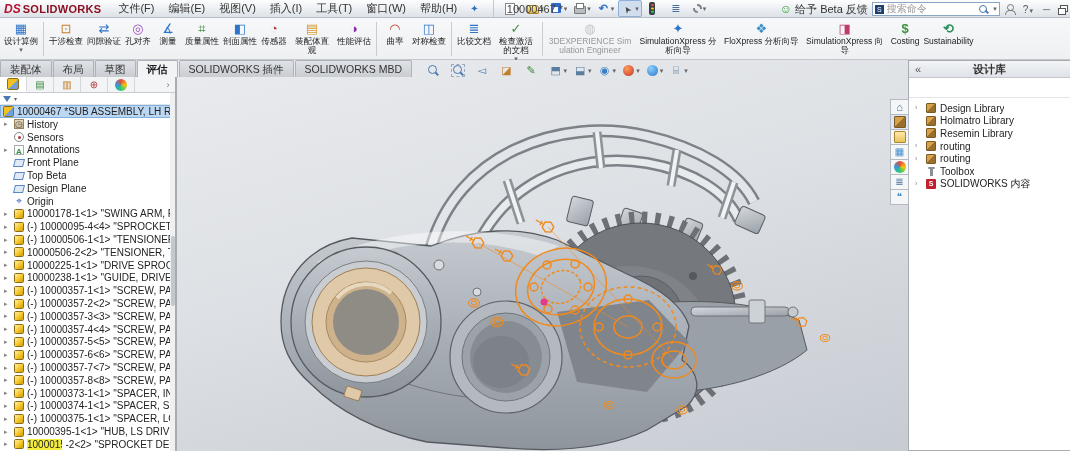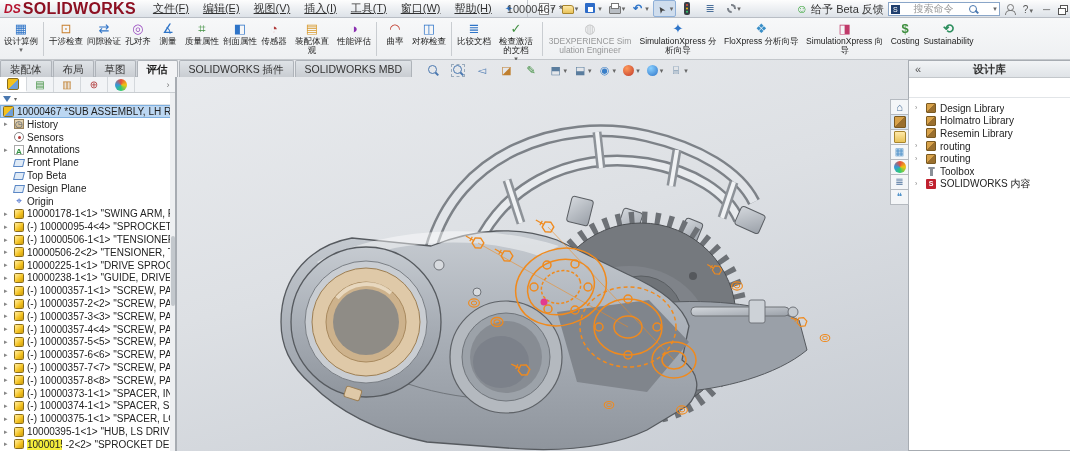--- a/index.html
+++ b/index.html
@@ -10,33 +10,33 @@
   *{box-sizing:border-box;margin:0;padding:0;font-family:"Liberation Sans",sans-serif;}
   html,body{width:1070px;height:451px;overflow:hidden;background:#dfe3e8;}
   #app{position:relative;width:1070px;height:451px;overflow:hidden;font-size:11px;color:#222;}
 
   
   #titlebar{position:absolute;left:0;top:0;width:1070px;height:18px;
     background:linear-gradient(#fdfdfd,#dde2e8);border-bottom:1px solid #b9bec5;
     display:flex;align-items:center;white-space:nowrap;}
   #logo{display:flex;align-items:center;margin:0 10px 0 4px;}
   #logo .ds{color:var(--logo-red);font-weight:bold;font-style:italic;font-size:12px;margin-right:2px;}
-  #logo .sw{color:#8d1022;font-weight:bold;font-size:16px;letter-spacing:.3px;}
-  .menu-item{padding:0 7px;font-size:11px;color:#333;cursor:default;text-decoration:underline;}
+  #logo .sw{color:#8d1022;font-weight:bold;font-size:11px;letter-spacing:.3px;}
+  .menu-item{padding:0 7px;font-size:11px;color:#333;cursor:default;}
   #pin{color:#2d6fbe;margin:0 6px;font-size:10px;}
   #qat{display:flex;align-items:center;margin-left:8px;border-left:1px solid #c3c8ce;padding-left:6px;}
   .qat-btn{display:flex;align-items:center;padding:1px 2px;margin:0 1px;border-radius:2px;}
   .qat-btn.selected{background:#cfdded;border:1px solid #8fb0d8;}
   .q-ic{display:inline-block;width:13px;height:13px;position:relative;font-size:11px;line-height:13px;text-align:center;}
   .caret{font-size:7px;color:#666;margin-left:1px;}
   #doc-title{position:absolute;left:50%;transform:translateX(-50%);font-size:11px;color:#444;}
   #tb-right{position:absolute;right:2px;top:0;height:18px;display:flex;align-items:center;gap:4px;}
   #beta{display:flex;align-items:center;gap:3px;font-size:11px;color:#333;}
   .smiley-ic{color:#2ea12e;font-size:12px;}
-  #searchbox{display:flex;align-items:center;background:#fff;border:1px solid #8aa6c8;height:14px;width:112px;padding:0 2px;gap:14px;}
+  #searchbox{display:flex;align-items:center;background:#fff;border:1px solid #8aa6c8;height:14px;width:128px;padding:0 2px;gap:3px;}
   #searchbox .scope{width:9px;height:9px;background:#1f3f6e;color:#fff;font-size:7px;line-height:9px;text-align:center;}
   #searchbox .ph{color:#999;font-size:10px;flex:1;}
   .mag{position:relative;width:11px;height:11px;display:inline-block;}
   .mag::before{content:"";position:absolute;left:1px;top:1px;width:6px;height:6px;border:1.4px solid #4a78b0;border-radius:50%;}
   .mag::after{content:"";position:absolute;left:7px;top:7px;width:4px;height:1.5px;background:#4a78b0;transform:rotate(45deg);}
   .person{position:relative;width:12px;height:12px;}
   .person::before{content:"";position:absolute;left:3.5px;top:1px;width:5px;height:5px;border:1px solid #777;border-radius:50%;}
   .person::after{content:"";position:absolute;left:1.5px;top:7px;width:9px;height:4px;border:1px solid #777;border-bottom:none;border-radius:5px 5px 0 0;}
   .wbtn{color:#555;font-size:10px;padding:0 3px;}
   .restore-ic{position:relative;width:11px;height:11px;display:inline-block;}

